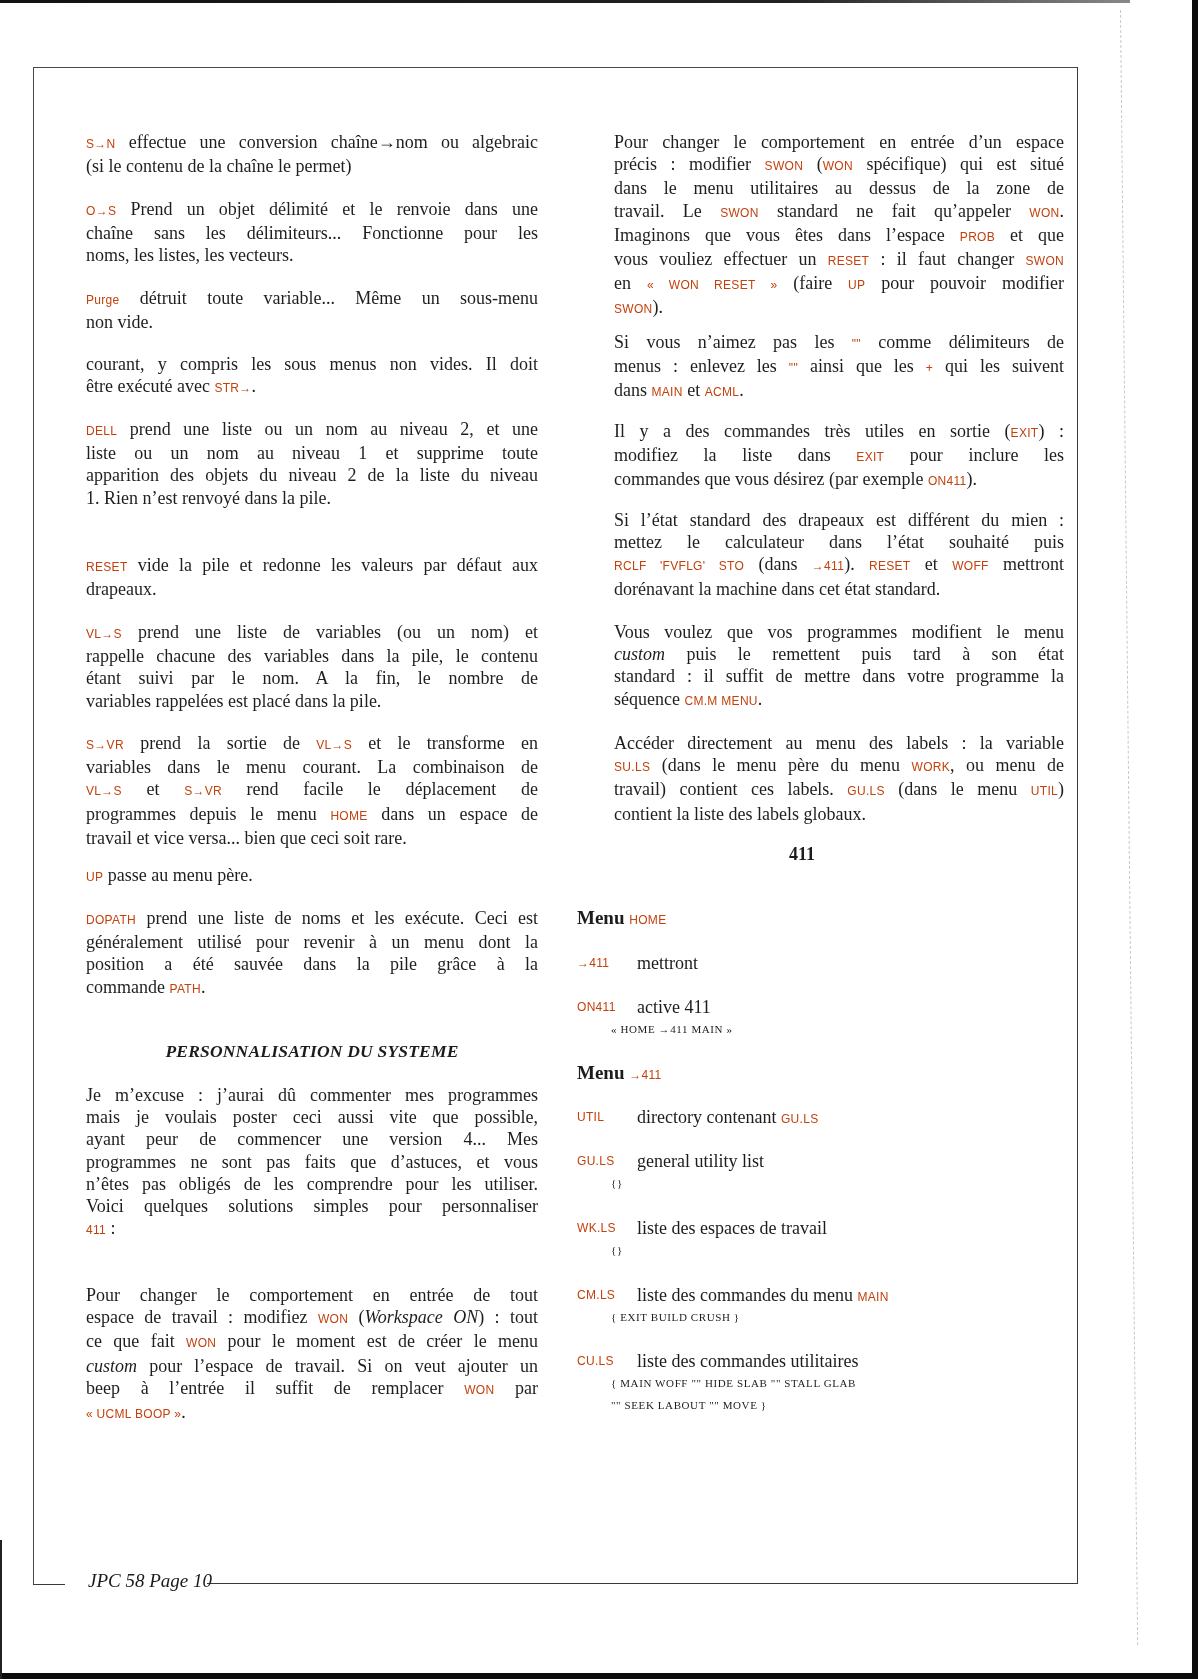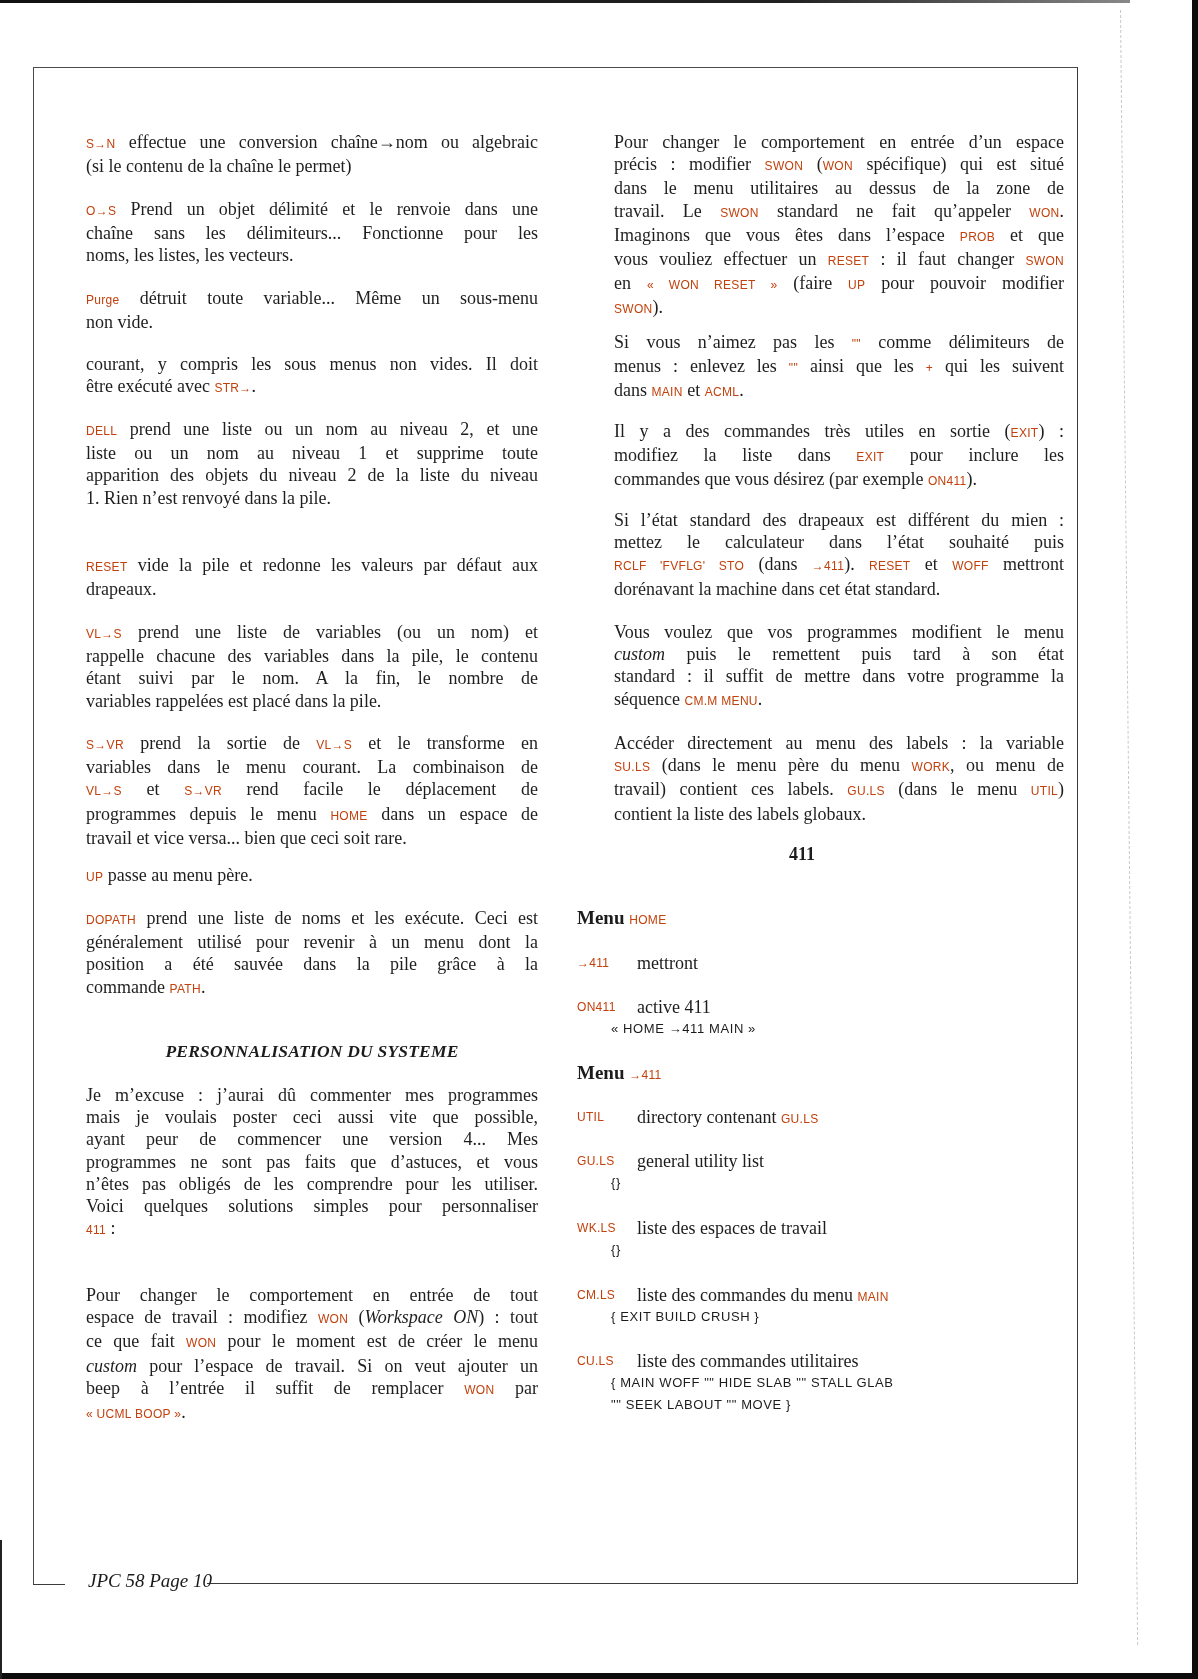--- a/index.html
+++ b/index.html
@@ -35,21 +35,21 @@
     font-weight: bold; font-size: 17.5px; line-height: 22px; letter-spacing: 0.2px; font-style: italic; }
   .section-num { position: absolute; left: 577px; width: 450px; top: 843px; text-align: center;
     font-weight: bold; font-size: 18px; line-height: 22px; }
 
   .menu-title { position: absolute; left: 577px; font-size: 19px; line-height: 22px; }
   .menu-title .lbl { font-weight: bold; }
   .entry { position: absolute; left: 577px; width: 450px; font-size: 18px; line-height: 22px; }
   .entry .key { position: absolute; left: 0; top: 0; }
   .entry .desc { position: absolute; left: 60px; top: 0; white-space: nowrap; }
   .entry .codes { position: absolute; left: 34px; top: 22px; }
-  .entry .code-line { font-family: Liberation Sans, sans-serif; font-size: 13px; letter-spacing: 0.6px; line-height: 22px; white-space: pre; }
+  .entry .code-line { font-family: Liberation Serif, serif; font-size: 11px; letter-spacing: 0.6px; line-height: 22px; white-space: pre; }
 </style>
 </head>
 <body>
 
 <div class="scan-top"></div>
 <div class="scan-right"></div>
 <div class="scan-bottom"></div>
 <div class="scan-left"></div>
 <div class="scan-guide"></div>
 

